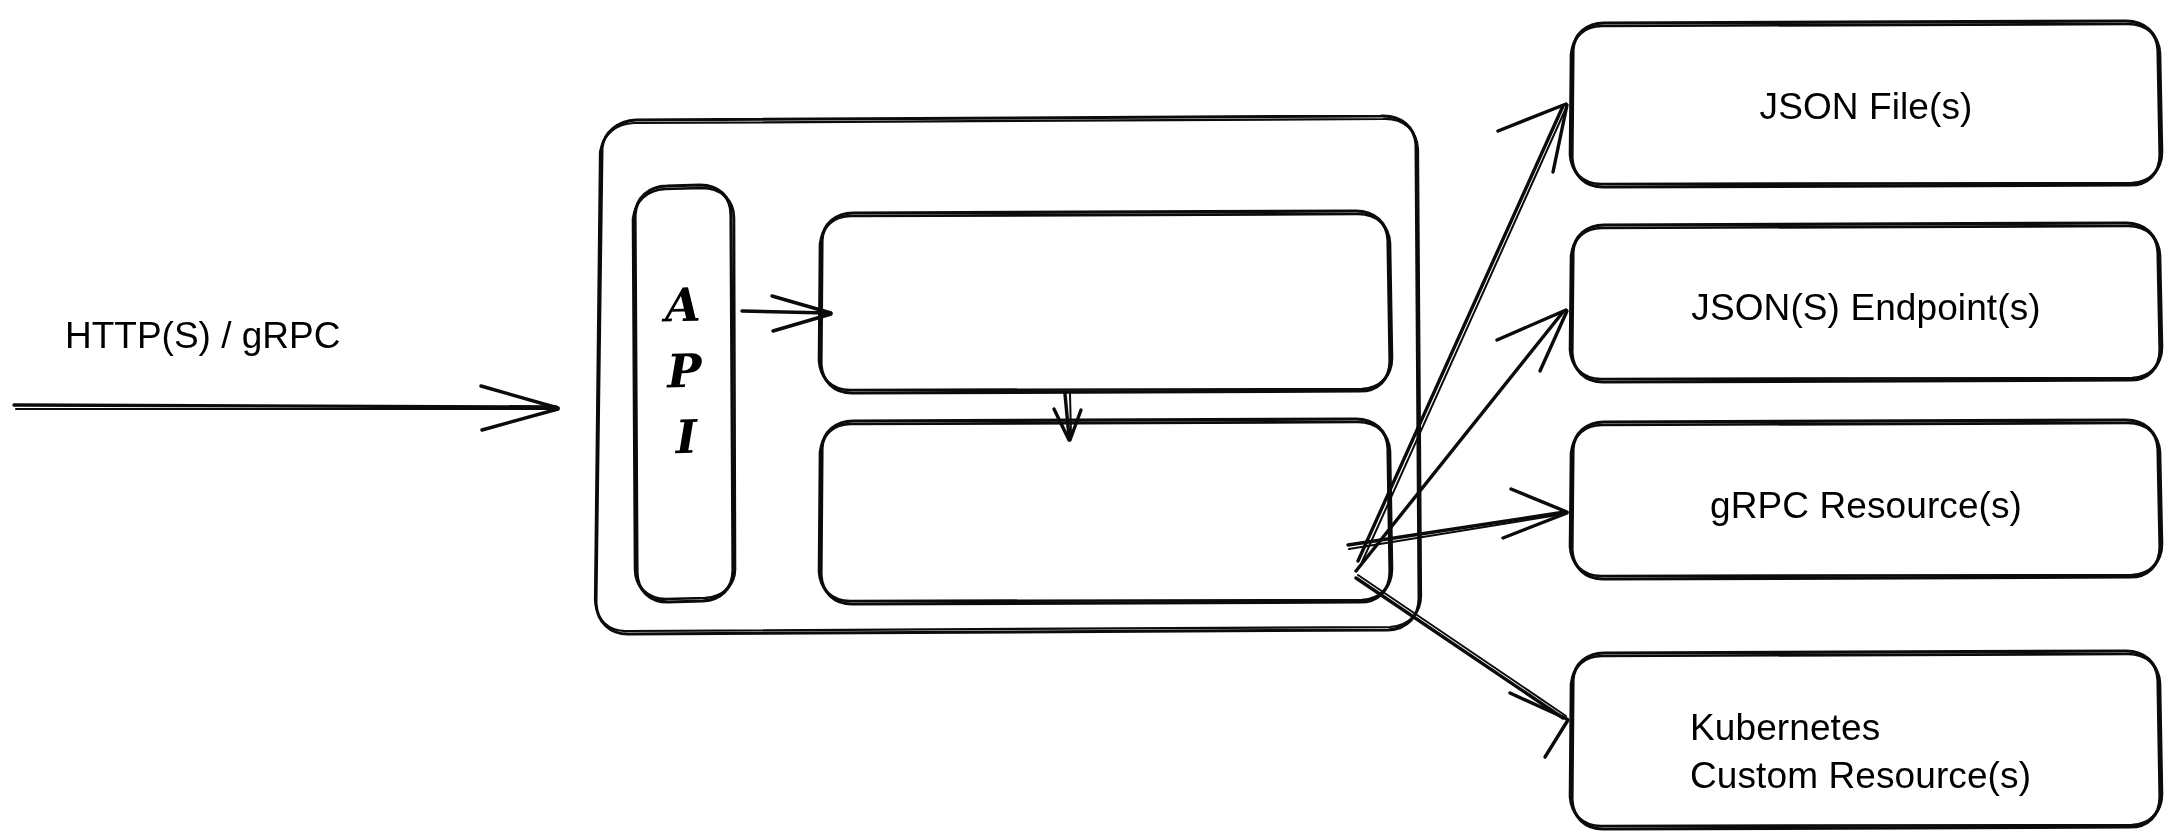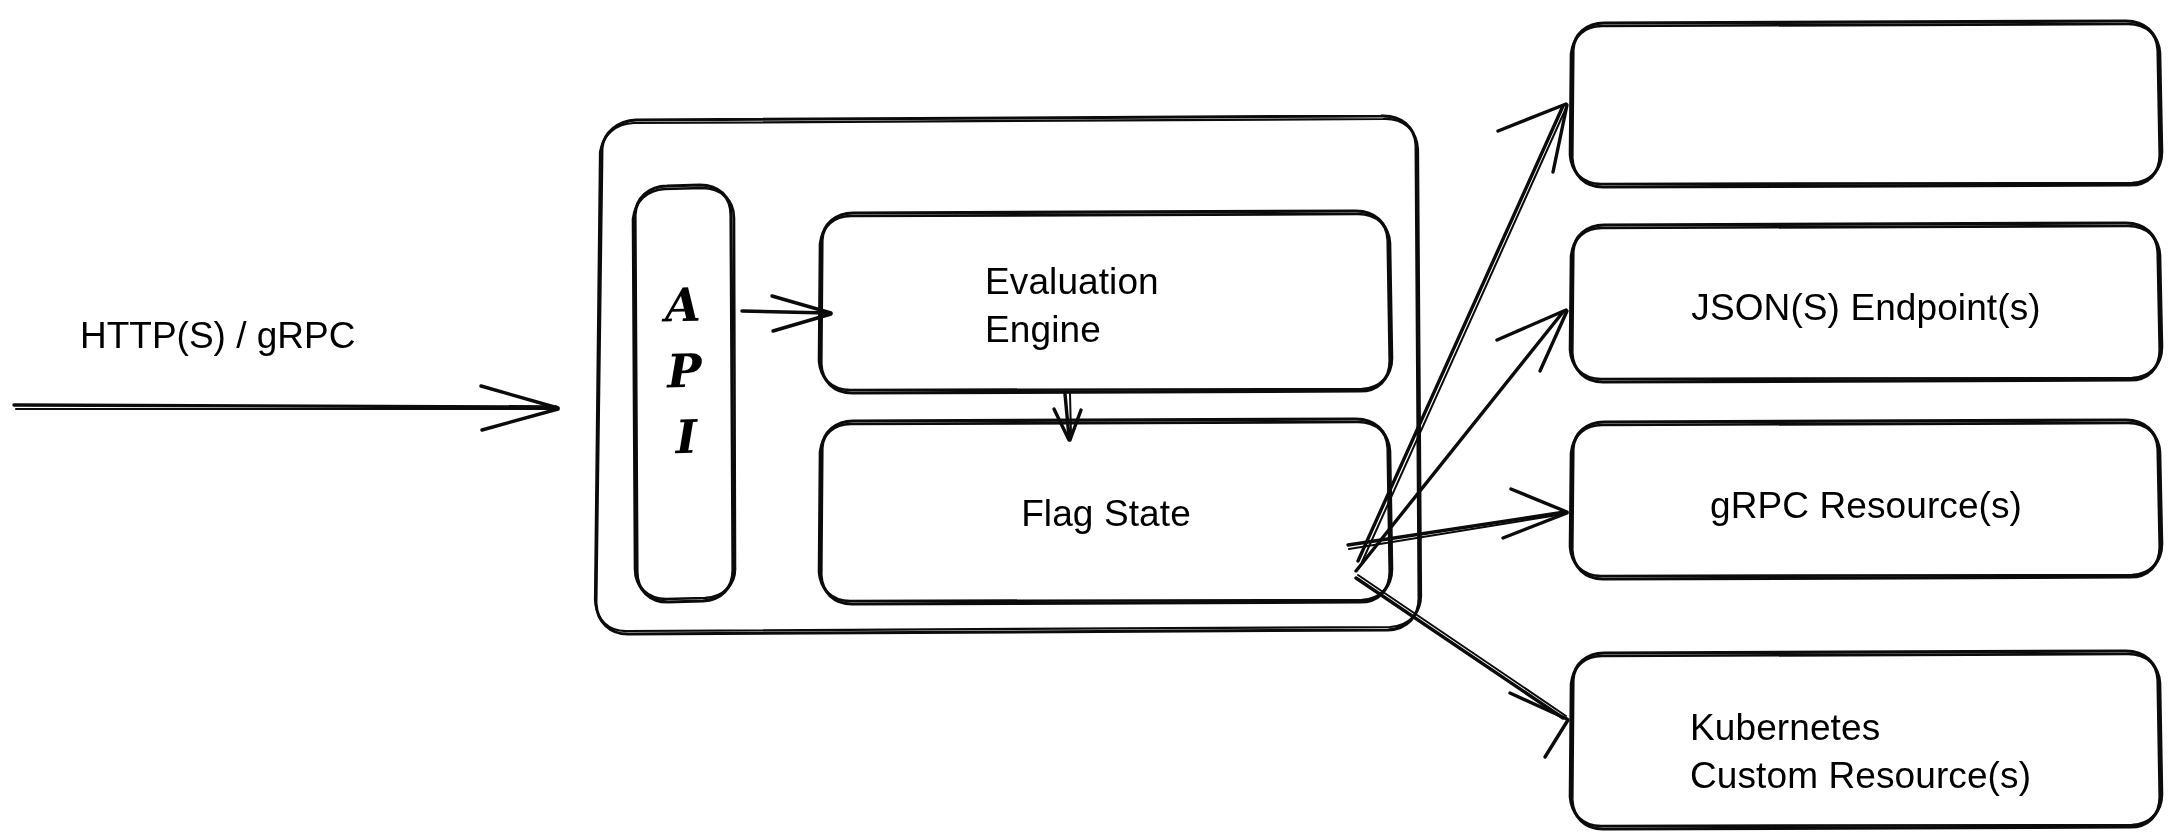--- a/index.html
+++ b/index.html
@@ -286,31 +286,29 @@
 
     <g>
       <path class="sketch-stroke arrow-line" d="M 1356 578 L 1563 718"></path>
       <path class="sketch-stroke arrow-line" style="stroke-width:2.0" d="M 1358 575 L 1566 716"></path>
       <path class="sketch-stroke arrow-head" d="M 1510 693 L 1567 719"></path>
       <path class="sketch-stroke arrow-head" d="M 1545 757 L 1568 720"></path>
     </g>
 
   </svg>
 
-  <div class="edge-label" style="left:80px; top:315px;">HTTP(S) / gRPC</div>
+  <div class="edge-label" style="left:65px; top:315px;">HTTP(S) / gRPC</div>
 
   <div class="api-label" style="left:637px; top:272px; width:96px;">A
 P
 I</div>
 
-  <div class="node-label label-block" style="left:985px; top:258px;">Evaluation
-Engine</div>
-
-  <div class="node-label label-center" style="left:821px; top:490px; width:570px;">Flag State</div>
-
+
+
+  <div class="node-label label-center" style="left:1572px; top:83px; width:588px;">JSON File(s)</div>
 
   <div class="node-label label-center" style="left:1572px; top:284px; width:588px;">JSON(S) Endpoint(s)</div>
 
   <div class="node-label label-center" style="left:1572px; top:482px; width:588px;">gRPC Resource(s)</div>
 
   <div class="node-label label-block" style="left:1690px; top:704px;">Kubernetes
 Custom Resource(s)</div>
 
 </div>
 

